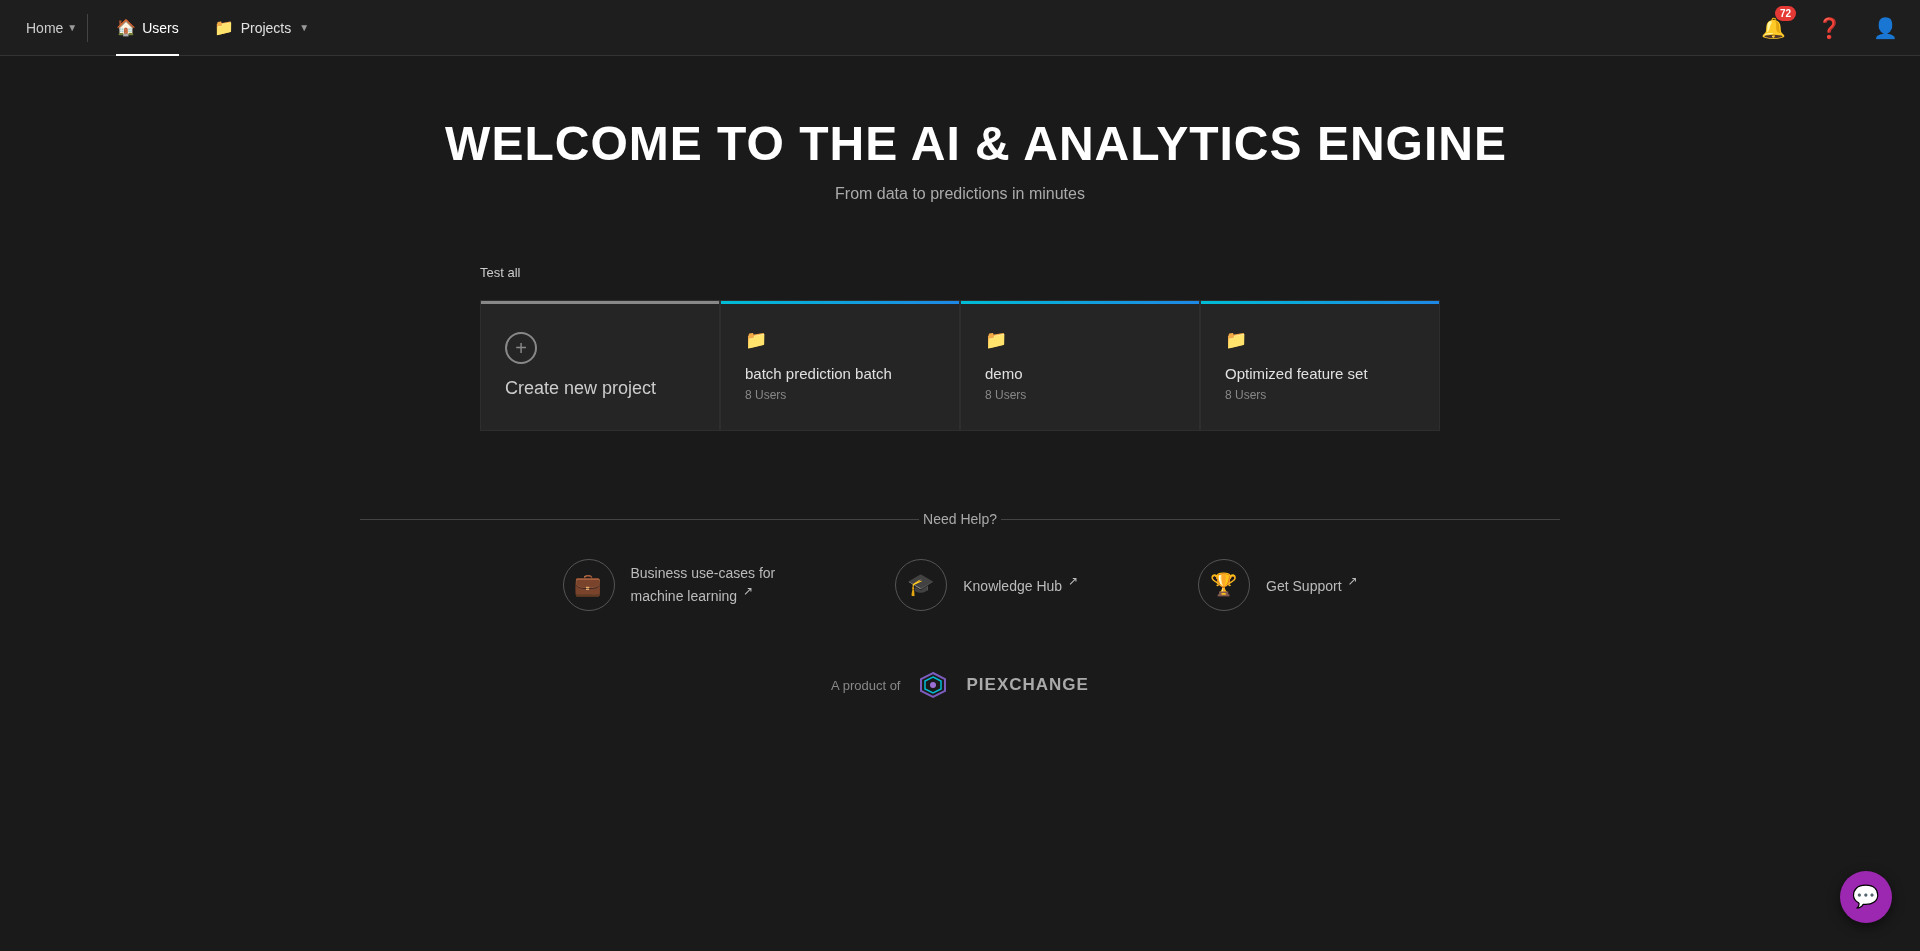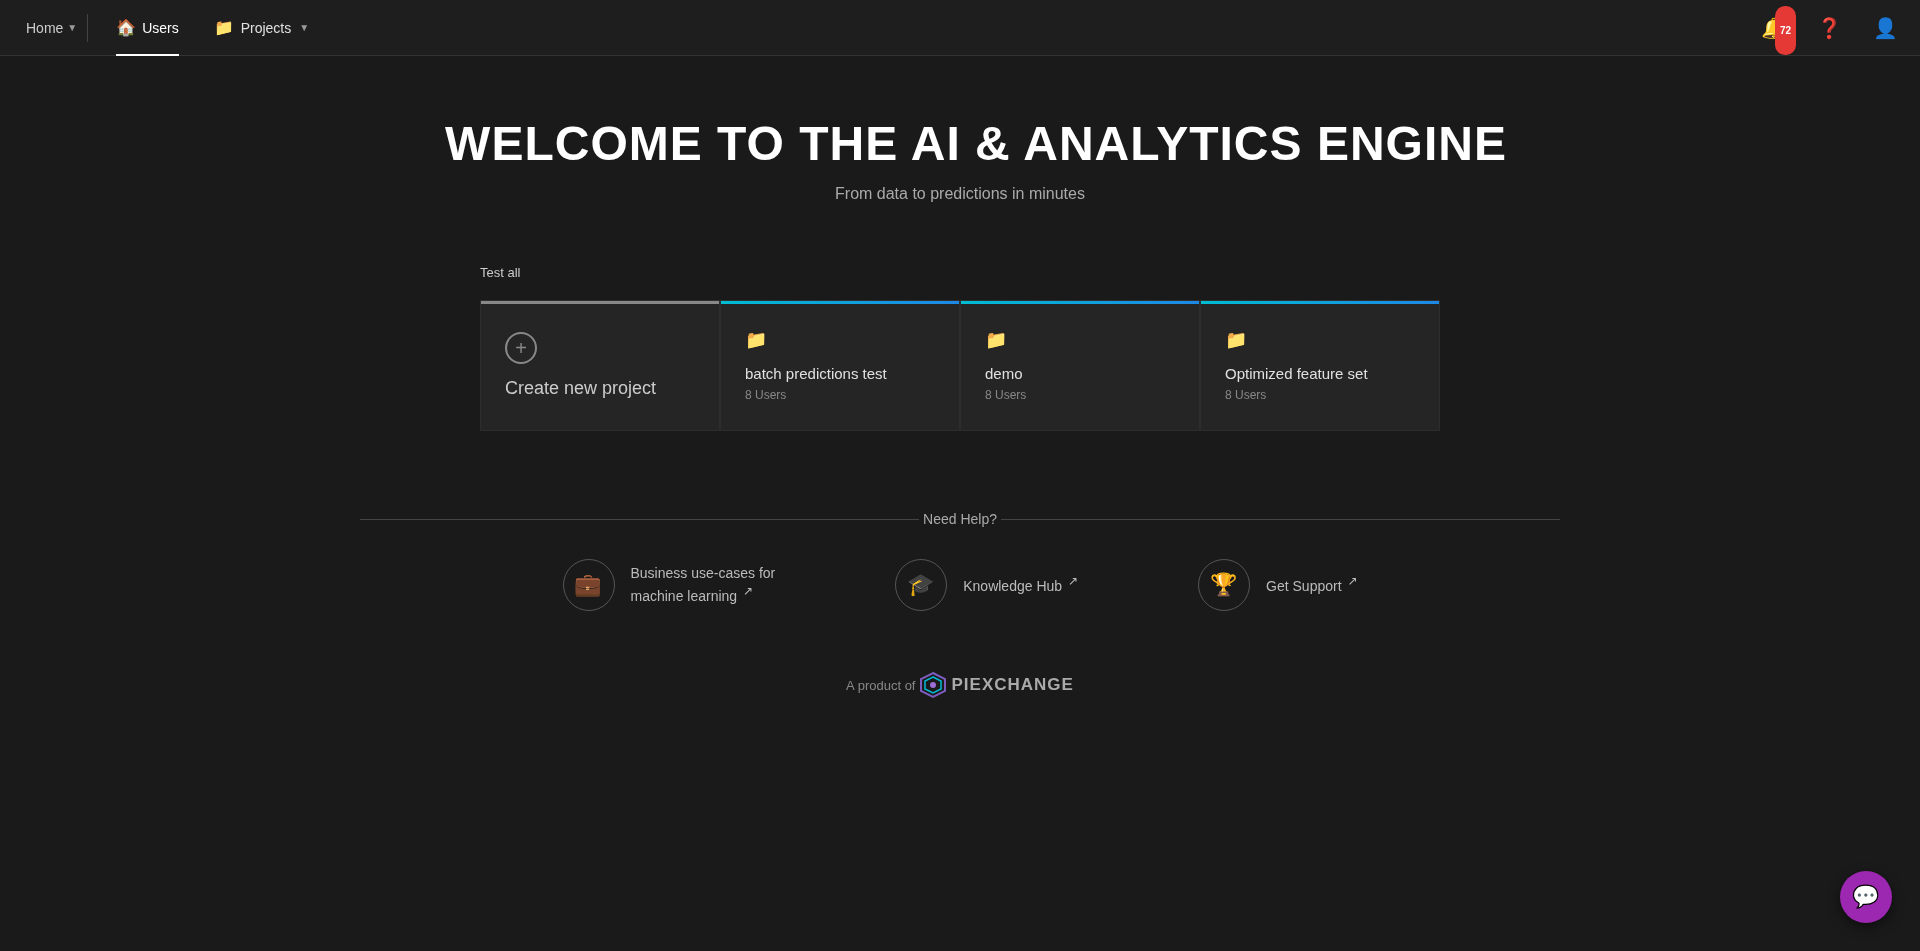--- a/index.html
+++ b/index.html
@@ -99,21 +99,21 @@
 
     .notification-badge {
       position: absolute;
       top: -4px;
       right: -4px;
       background: #e53935;
       color: #fff;
       font-size: 10px;
       font-weight: bold;
       border-radius: 10px;
-      padding: 19px 5px;
+      padding: 2px 5px;
       min-width: 18px;
       text-align: center;
     }
 
     
     .main-content {
       display: flex;
       flex-direction: column;
       align-items: center;
       padding: 60px 20px 40px;
@@ -326,21 +326,21 @@
     .footer {
       text-align: center;
       color: #666;
       font-size: 13px;
       padding-bottom: 20px;
     }
 
     .footer-logo {
       display: inline-flex;
       align-items: center;
-      gap: 4px;
+      gap: 19px;
       color: #888;
       font-size: 13px;
     }
 
     .piex-logo-icon {
       width: 28px;
       height: 28px;
     }
 
     
@@ -411,21 +411,21 @@
 
       <div class="project-card create-card">
         <div class="create-icon-wrapper">
           <div class="create-circle-icon">+</div>
         </div>
         <div class="create-card-label">Create new project</div>
       </div>
 
       <div class="project-card colored-card">
         <div class="card-folder-icon">📁</div>
-        <div class="project-card-name">batch predictions test</div>
+        <div class="project-card-name">batch prediction batch</div>
         <div class="project-card-users">8 Users</div>
       </div>
 
       <div class="project-card colored-card">
         <div class="card-folder-icon">📁</div>
         <div class="project-card-name">demo</div>
         <div class="project-card-users">8 Users</div>
       </div>
 
       <div class="project-card colored-card">

